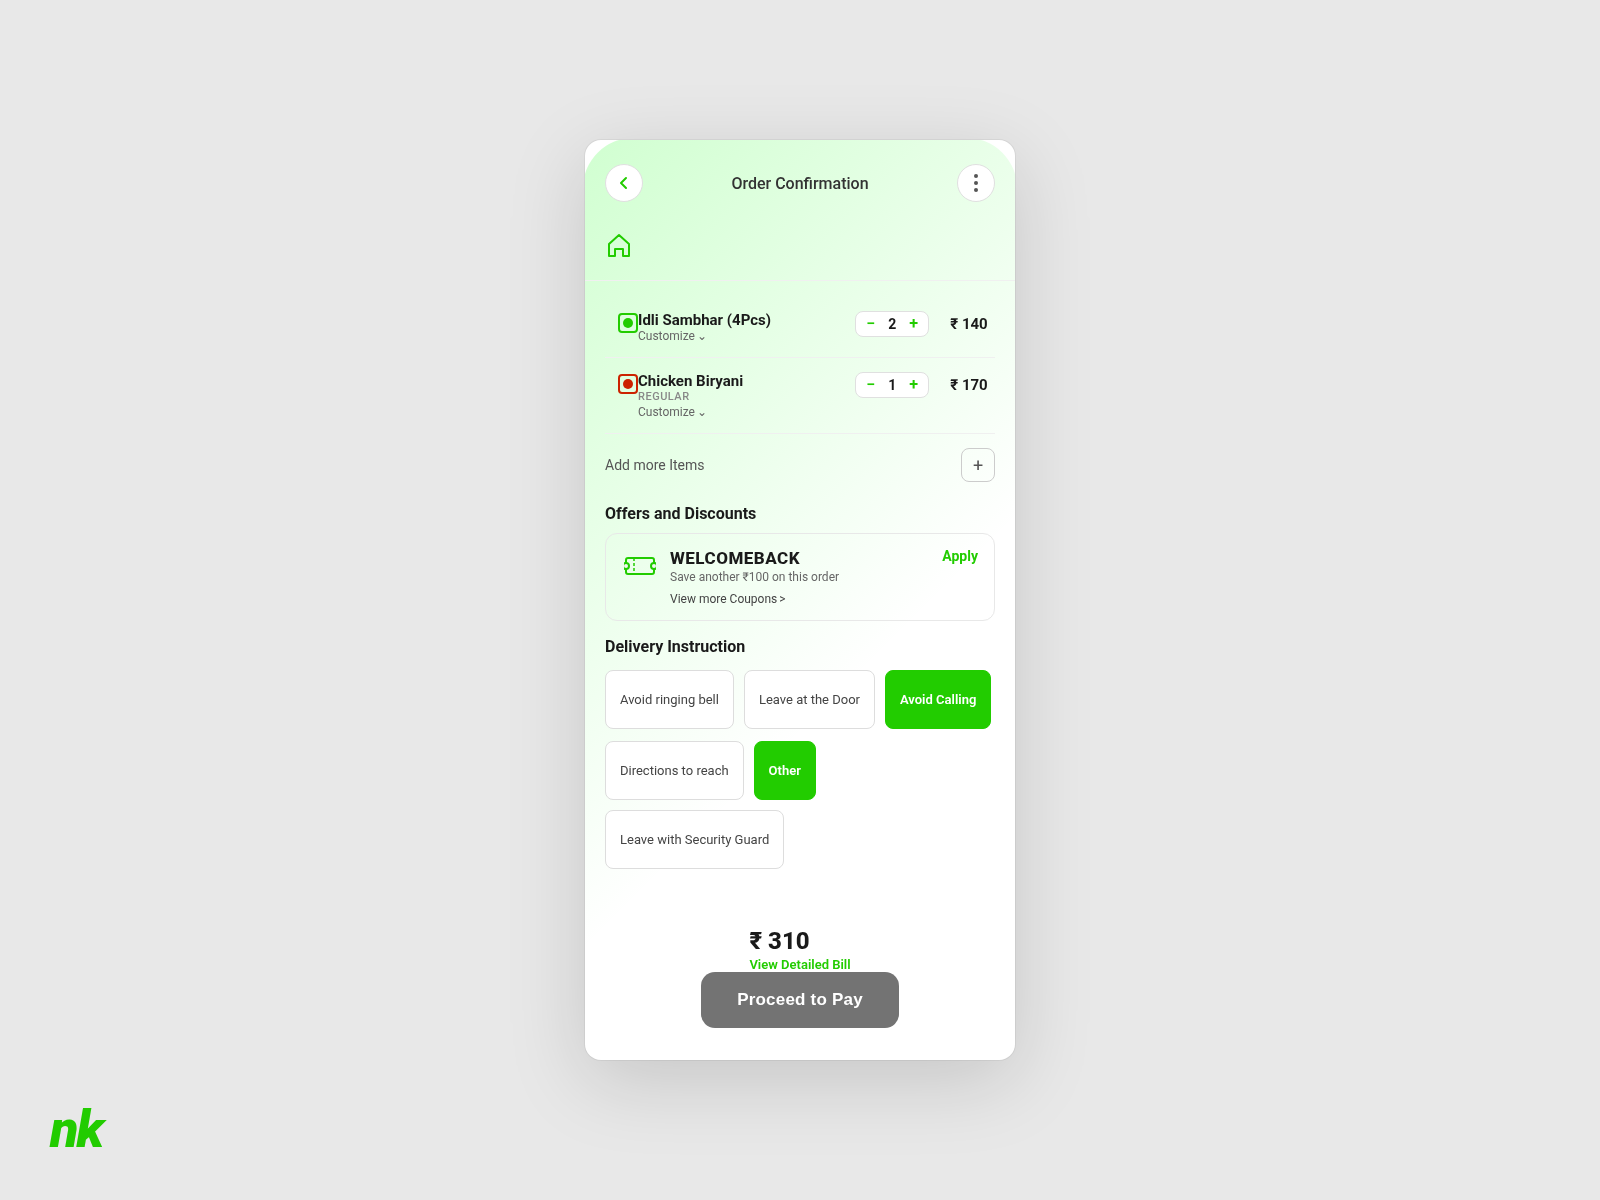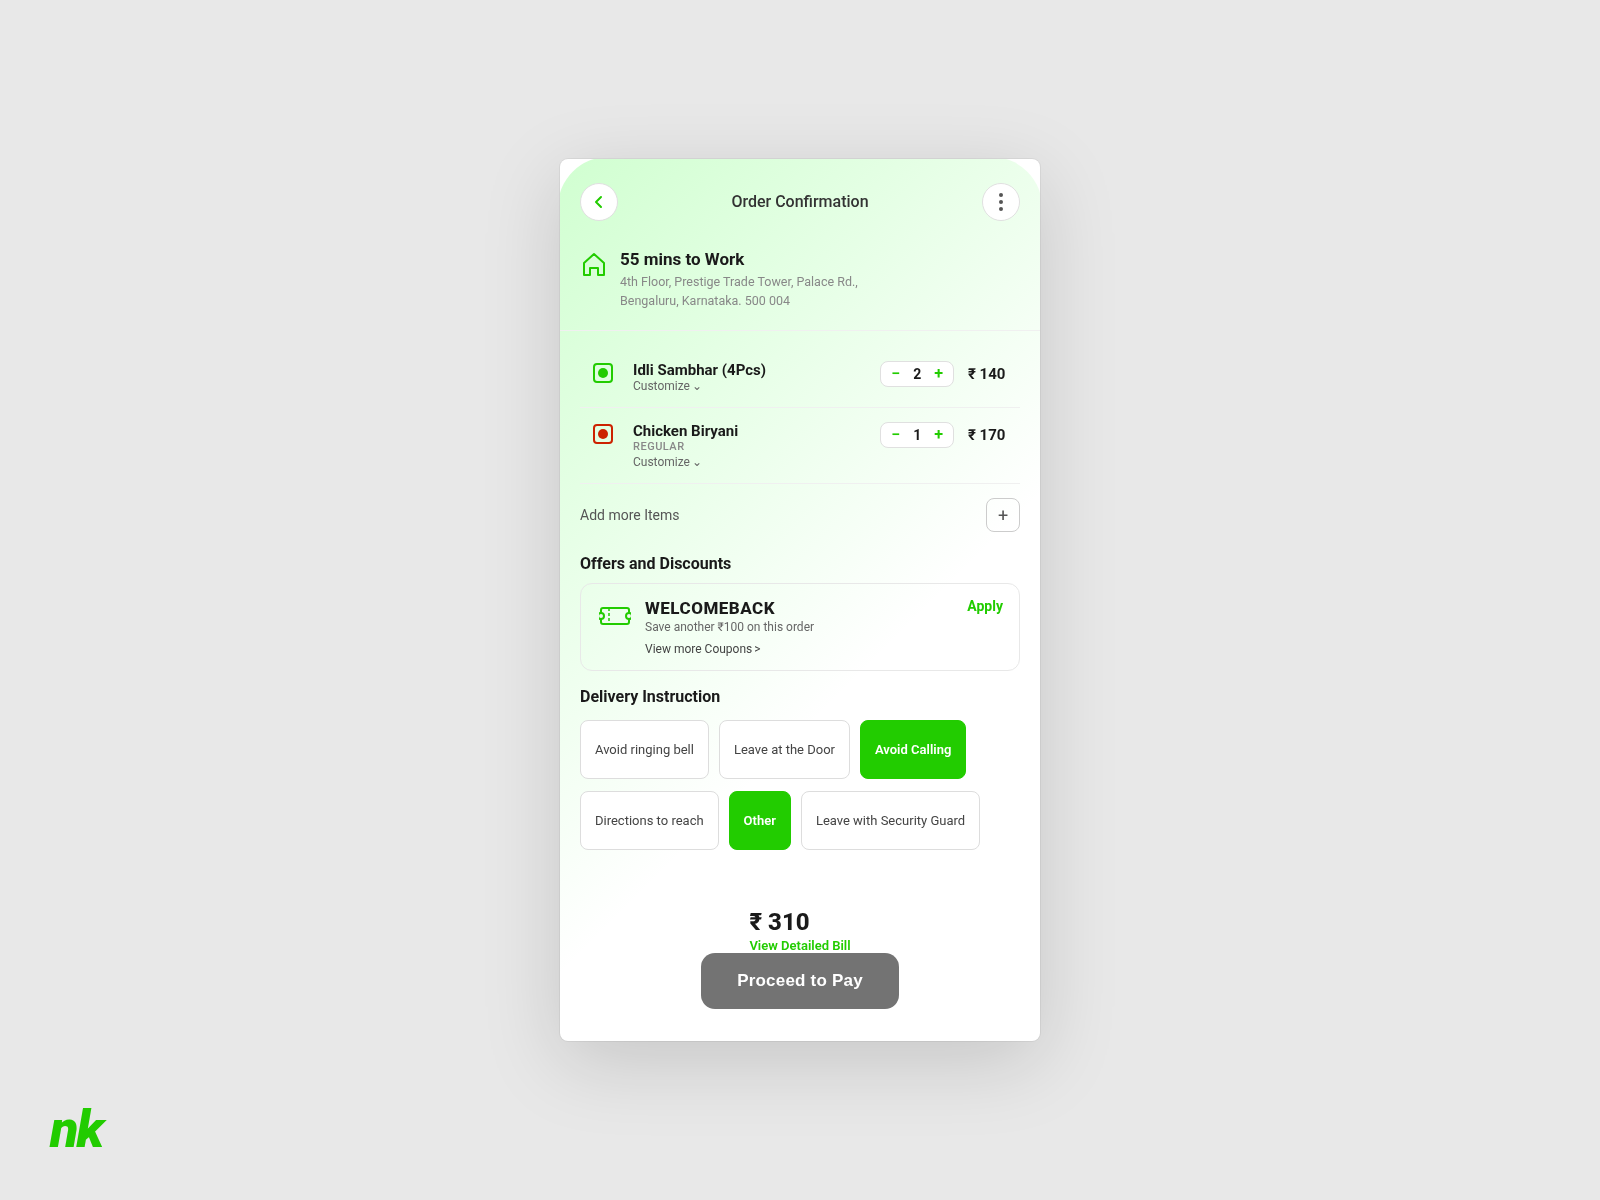--- a/index.html
+++ b/index.html
@@ -20,23 +20,23 @@
       bottom: 40px;
       left: 50px;
       font-size: 52px;
       font-weight: 900;
       color: #22cc00;
       font-style: italic;
       letter-spacing: -2px;
     }
 
     .phone-container {
-      width: 480px;
+      width: 430px;
       background: #ffffff;
-      border-radius: 8px;
+      border-radius: 16px;
       box-shadow: 0 20px 80px rgba(0,0,0,0.15), 0 0 0 1px rgba(0,0,0,0.05);
       overflow: hidden;
       position: relative;
       padding: 0 0 32px 0;
     }
 
     .phone-glow {
       position: absolute;
       inset: -2px;
       border-radius: 50px;
@@ -140,21 +140,21 @@
       display: flex;
       align-items: flex-start;
       justify-content: space-between;
       padding: 14px 0;
       border-bottom: 1px solid #f0f0f0;
     }
 
     .item-left {
       display: flex;
       align-items: flex-start;
-      gap: 20px;
+      gap: 0;
       padding-left: 13px;
     }
 
     .veg-indicator {
       width: 20px;
       height: 20px;
       border-radius: 4px;
       flex-shrink: 0;
       margin-top: 2px;
       display: flex;
@@ -232,21 +232,21 @@
       color: #1a1a1a;
       min-width: 14px;
       text-align: center;
     }
 
     .item-price {
       font-size: 15px;
       font-weight: 700;
       color: #1a1a1a;
       min-width: 52px;
-      text-align: left;
+      text-align: center;
     }
 
     
     .add-more-row {
       display: flex;
       align-items: center;
       justify-content: space-between;
       padding: 14px 0 6px;
     }
 
@@ -428,24 +428,20 @@
         <div class="dot"></div>
         <div class="dot"></div>
       </div>
     </div>
 
     <div class="delivery-info">
       <div class="home-icon">
         <svg viewBox="0 0 28 28" fill="none" xmlns="http://www.w3.org/2000/svg">
           <path d="M4 12L14 3L24 12V24H18V17H10V24H4V12Z" stroke="#22cc00" stroke-width="2" stroke-linejoin="round" fill="none"></path>
         </svg>
-      </div>
-      <div class="delivery-text">
-        <h3>55 mins to Work</h3>
-        <p>4th Floor, Prestige Trade Tower, Palace Rd.,<br>Bengaluru, Karnataka. 500 004</p>
       </div>
     </div>
 
     <div class="cart-section">
 
       <div class="cart-item">
         <div class="item-left">
           <div class="veg-indicator veg">
             <div class="inner-dot"></div>
           </div>

